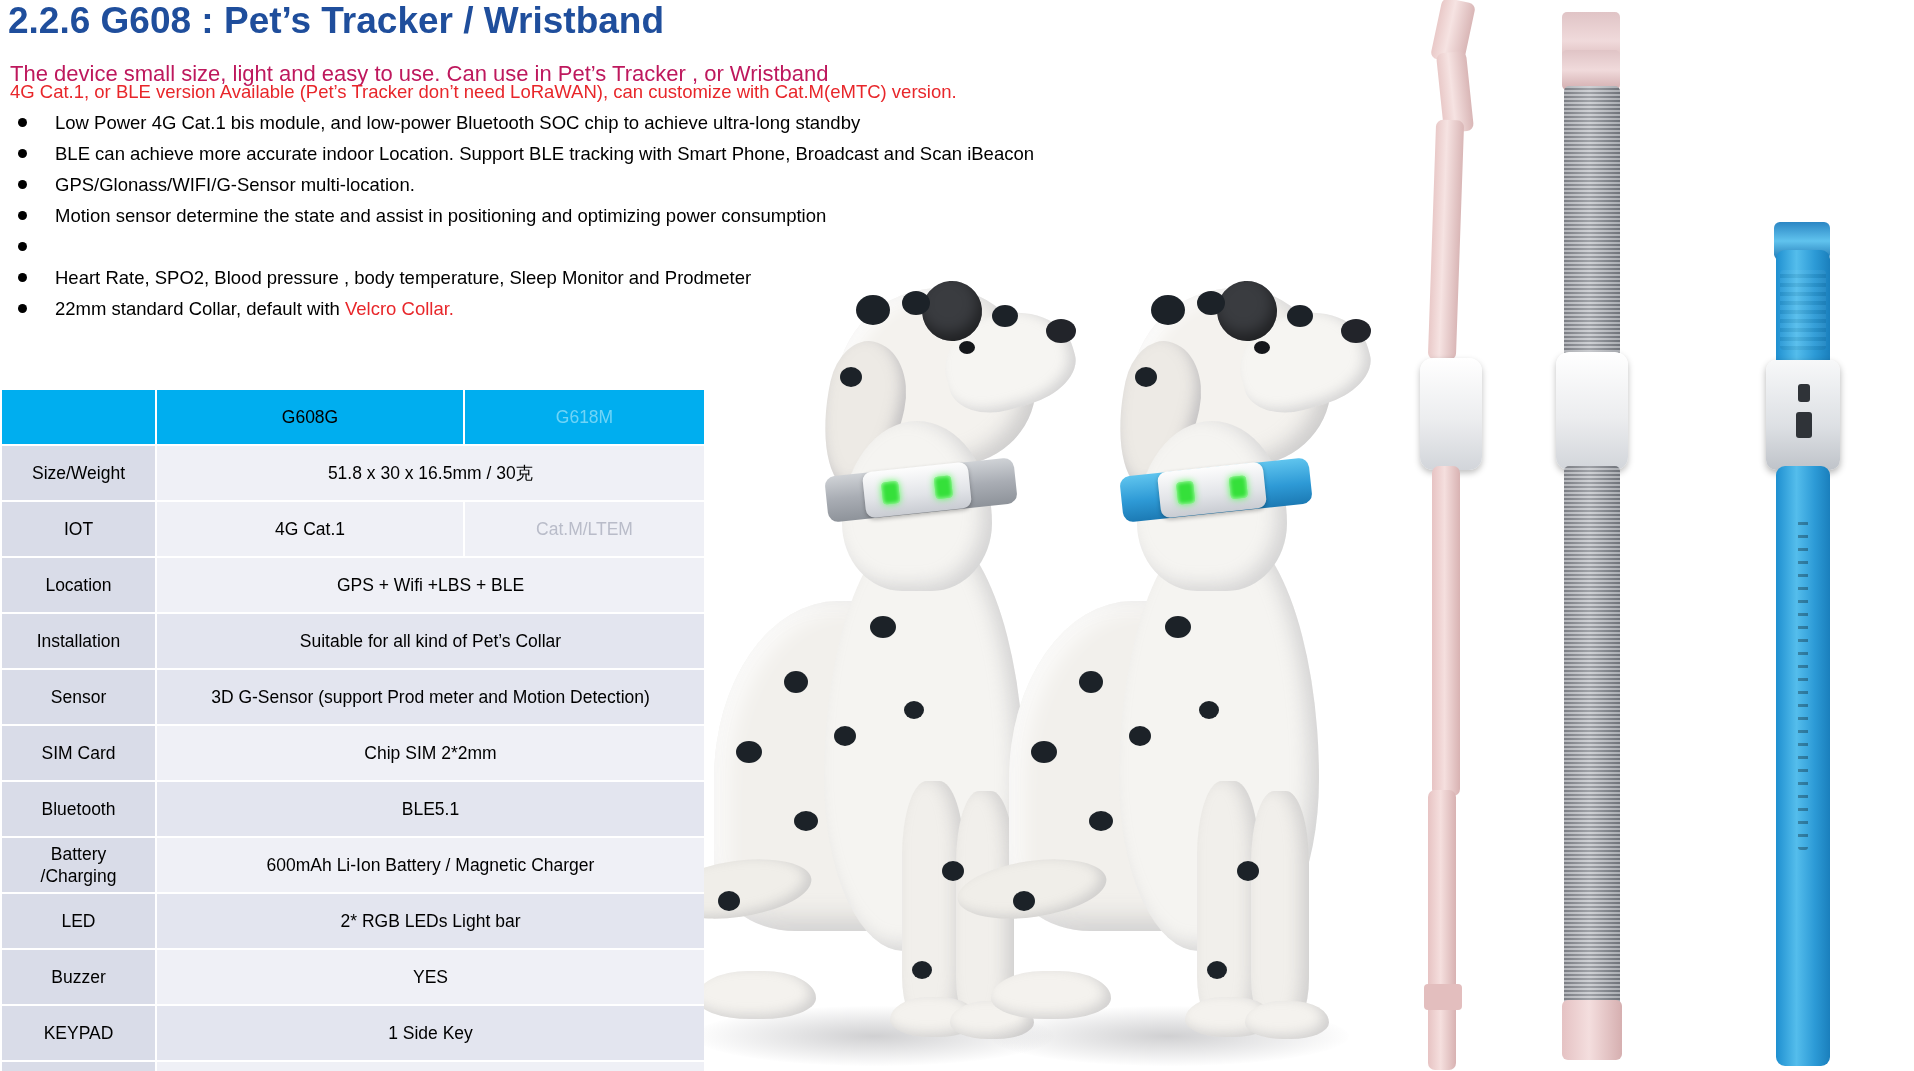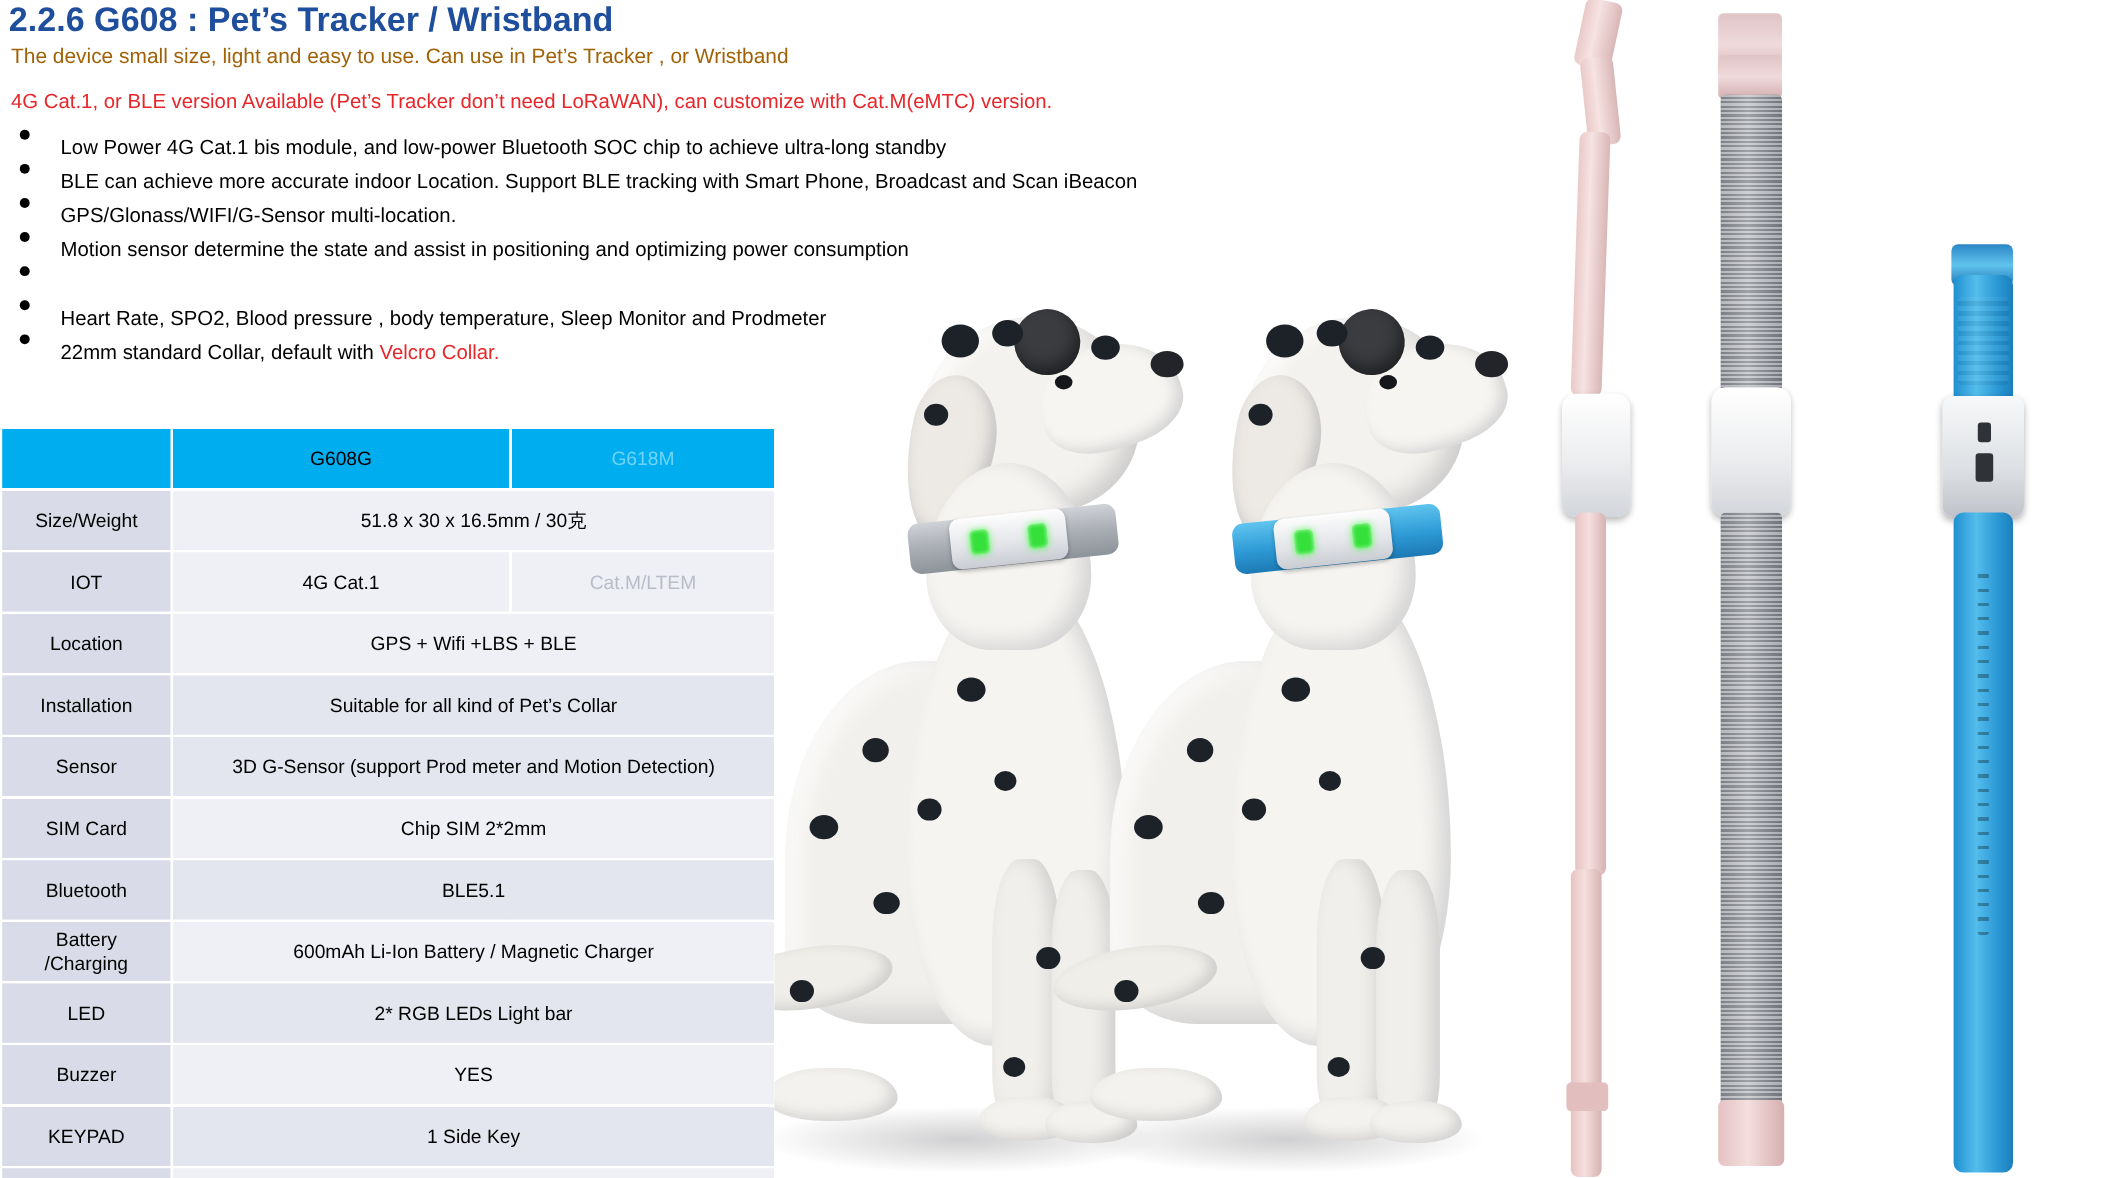--- a/index.html
+++ b/index.html
@@ -19,32 +19,32 @@
     position: relative;
     width: 1914px;
     height: 1071px;
   }
 
   
   .title {
     position: absolute;
     left: 8px;
     top: 0px;
-    font-size: 31px;
+    font-size: 37px;
     font-weight: bold;
     color: #1F4E9C;
     letter-spacing: 0px;
     white-space: nowrap;
   }
   .subtitle {
     position: absolute;
     left: 10px;
-    top: 41px;
-    font-size: 19px;
-    color: #a16207;
+    top: 61px;
+    font-size: 22px;
+    color: #be185d;
     white-space: nowrap;
   }
   .redline {
     position: absolute;
     left: 10px;
     top: 81px;
     font-size: 18.5px;
     color: #E8262A;
     white-space: nowrap;
   }
@@ -68,21 +68,21 @@
     left: 8px;
     top: 11px;
     width: 9px;
     height: 9px;
     background: #000;
     border-radius: 50%;
   }
   .bullet-text {
     position: absolute;
     left: 45px;
-    top: 11px;
+    top: 0;
   }
   .bullet-text .hl {
     color: #E8262A;
   }
 
   
   .spec-table {
     position: absolute;
     left: 0px;
     top: 388px;

